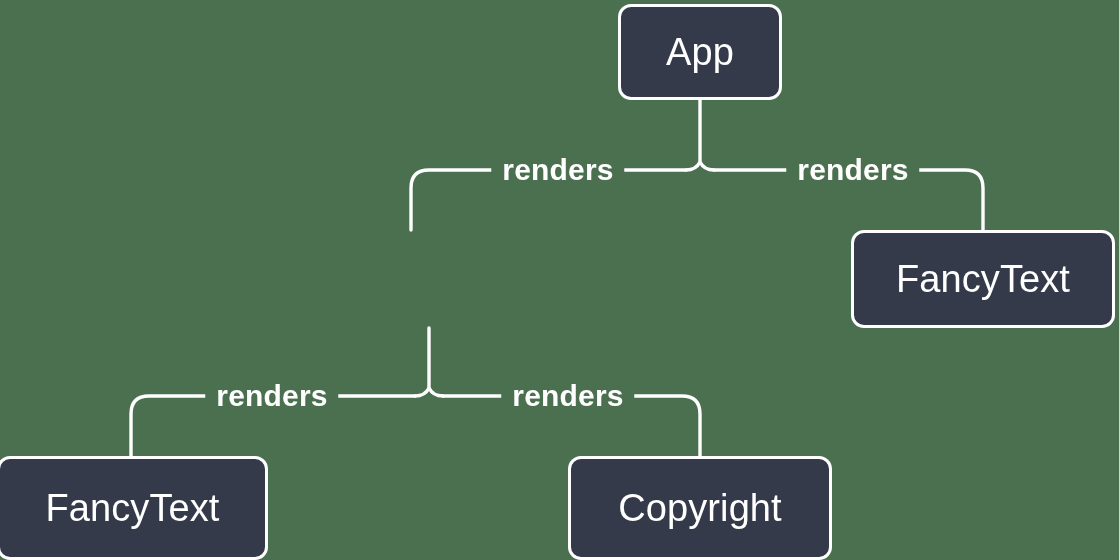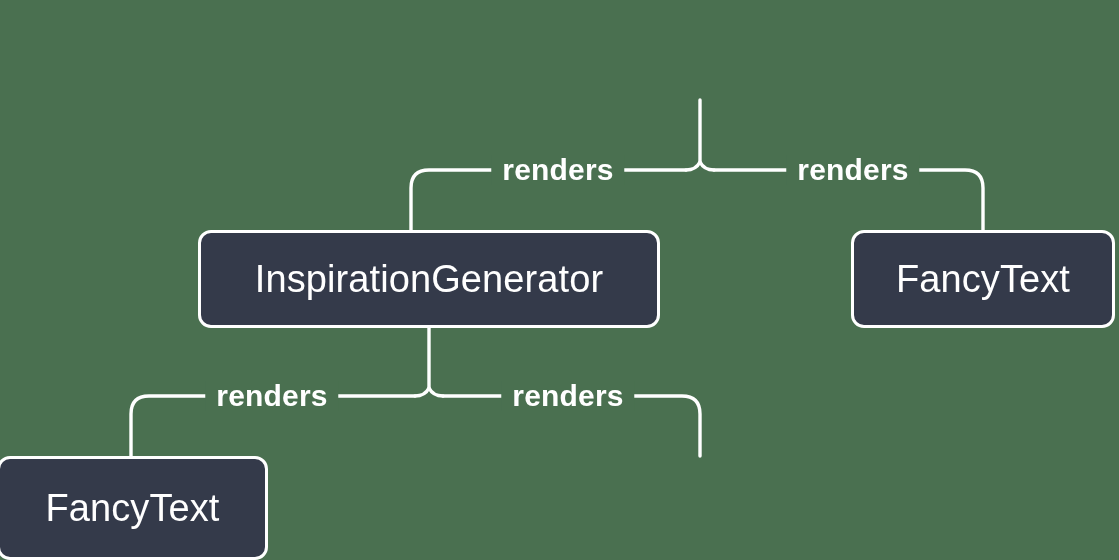--- a/index.html
+++ b/index.html
@@ -86,21 +86,22 @@
   </svg>
 
   <div class="edge-label" style="left:558px; top:170px;">renders</div>
 
   <div class="edge-label" style="left:853px; top:170px;">renders</div>
 
   <div class="edge-label" style="left:272px; top:396px;">renders</div>
 
   <div class="edge-label" style="left:568px; top:396px;">renders</div>
 
+  <div class="node" style="left:618px; top:4px; width:164px; height:96px;">App</div>
 
-  <div class="node" style="left:198px; top:230px; width:462px; height:98px;">InspirationGenerator</div>
 
   <div class="node" style="left:851px; top:230px; width:264px; height:98px;">FancyText</div>
 
   <div class="node" style="left:-3px; top:456px; width:271px; height:104px;">FancyText</div>
 
+  <div class="node" style="left:568px; top:456px; width:264px; height:104px;">Copyright</div>
 
 </div>
 
 </body></html>

